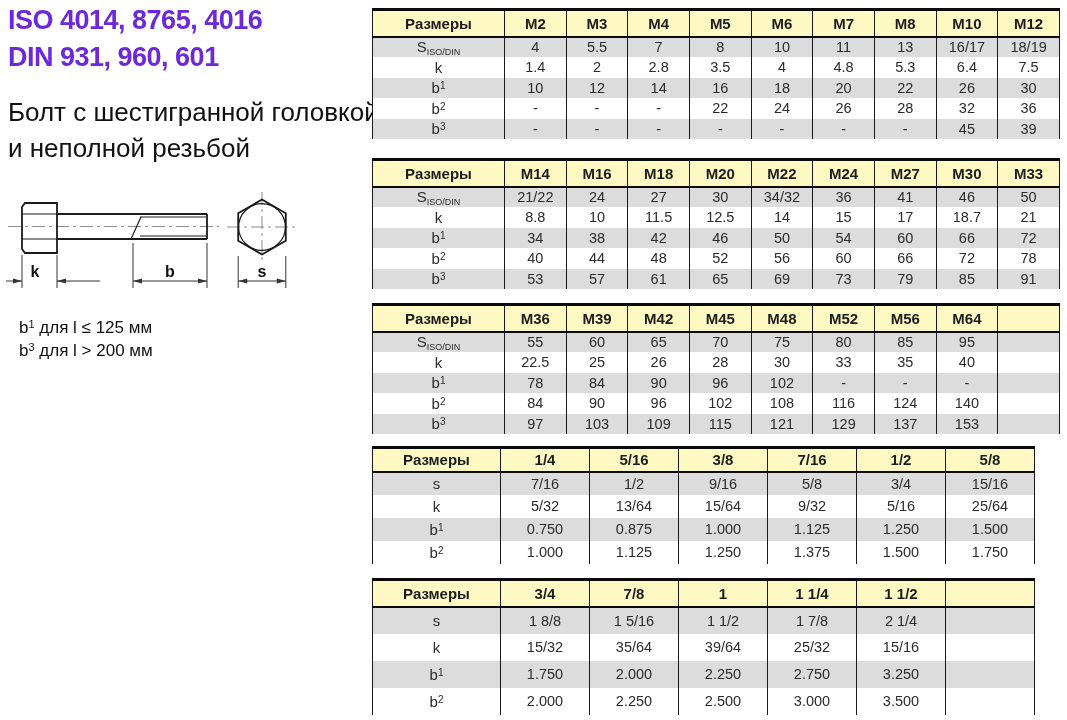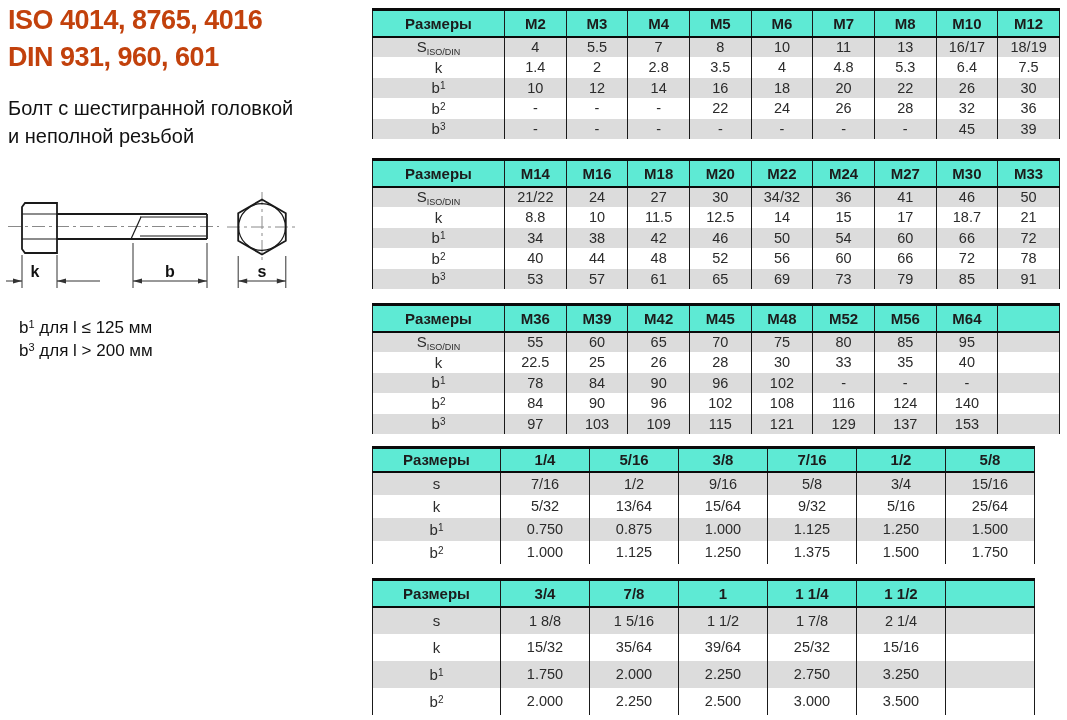--- a/index.html
+++ b/index.html
@@ -1,32 +1,32 @@
 <!DOCTYPE html>
 <html><head>
 <meta charset="utf-8">
 <style>
   html,body{margin:0;padding:0;background:#fff;}
   .page{position:relative;width:1067px;height:720px;background:#fff;overflow:hidden;
         font-family:"Liberation Sans",sans-serif;color:#222;}
 
   
   .left-head{position:absolute;left:8px;top:2px;}
-  .title-line{font-size:27px;font-weight:bold;color:#c2410c;line-height:1.37;letter-spacing:-0.5px;}
-  .subtitle{position:absolute;left:8px;top:94px;font-size:20px;color:#111;line-height:1.4;}
+  .title-line{font-size:27px;font-weight:bold;color:#6d28d9;line-height:1.37;letter-spacing:-0.5px;}
+  .subtitle{position:absolute;left:8px;top:94px;font-size:26px;color:#111;line-height:1.4;}
   .drawing{position:absolute;left:0;top:185px;width:360px;height:120px;}
   .notes{position:absolute;left:19px;top:316px;font-size:17px;color:#111;line-height:1.36;}
   .note-line sup{font-size:11px;vertical-align:5px;}
 
   
   .dim-table{position:absolute;left:372px;border-collapse:collapse;table-layout:fixed;
              border-top:3px solid #0a0a0a;border-left:1.4px solid #1a1a1a;border-right:1.4px solid #1a1a1a;}
   .dim-table th,.dim-table td{border-left:1.4px solid #1a1a1a;border-right:1.4px solid #1a1a1a;
              text-align:center;vertical-align:middle;padding:0;white-space:nowrap;overflow:hidden;}
-  .dim-table thead th{background:#5eead4;border-bottom:2.5px solid #0a0a0a;
+  .dim-table thead th{background:#fef9c3;border-bottom:2.5px solid #0a0a0a;
              font-weight:bold;font-size:15px;color:#1c1c1c;}
   .dim-table tbody td{font-size:14.5px;color:#2b2b2b;}
   .dim-table tbody tr:nth-child(odd){background:#dcdcdc;}
   .dim-table tbody tr:nth-child(even){background:#ffffff;}
   .dim-table td.rlabel{font-size:15px;margin-top:24px;}
   .dim-table sub{font-size:9px;vertical-align:-3px;letter-spacing:0;}
   .dim-table sup{font-size:10px;vertical-align:4px;}
 
   .t1{top:8px;width:688px;}   .t1 thead tr{height:27px;} .t1 tbody tr{height:20.5px;}
   .t2{top:158px;width:688px;} .t2 thead tr{height:27px;} .t2 tbody tr{height:20.5px;}

